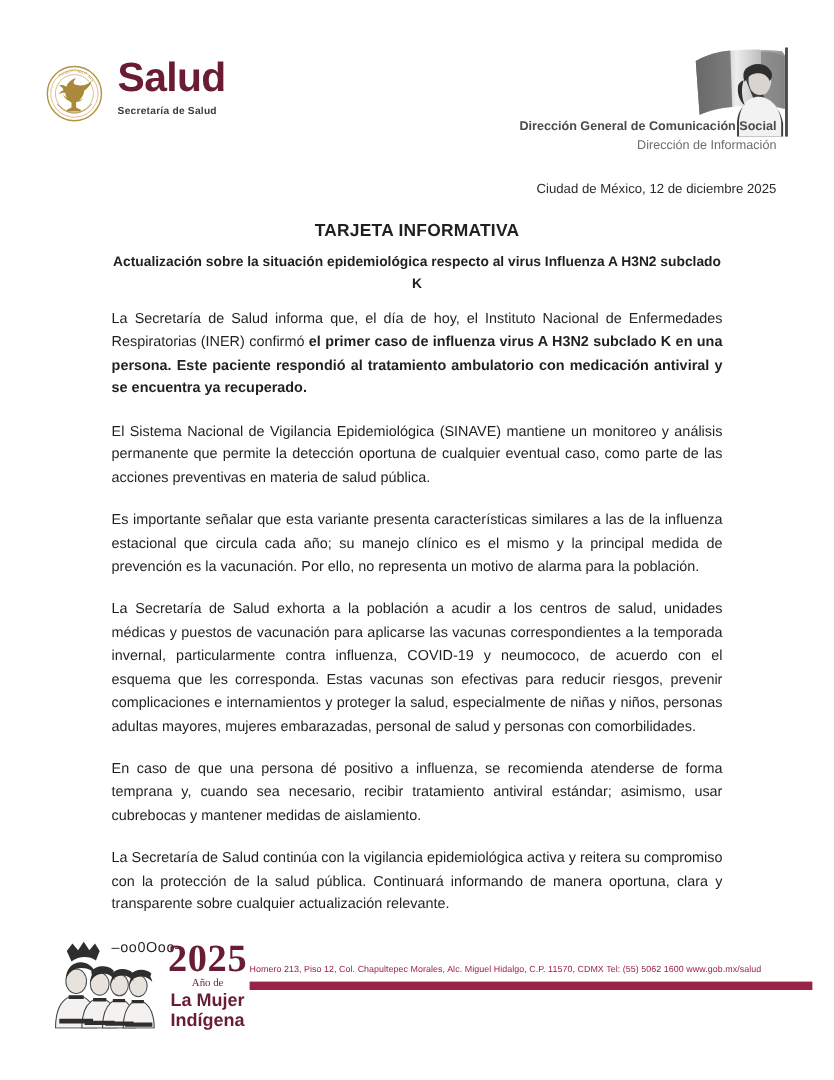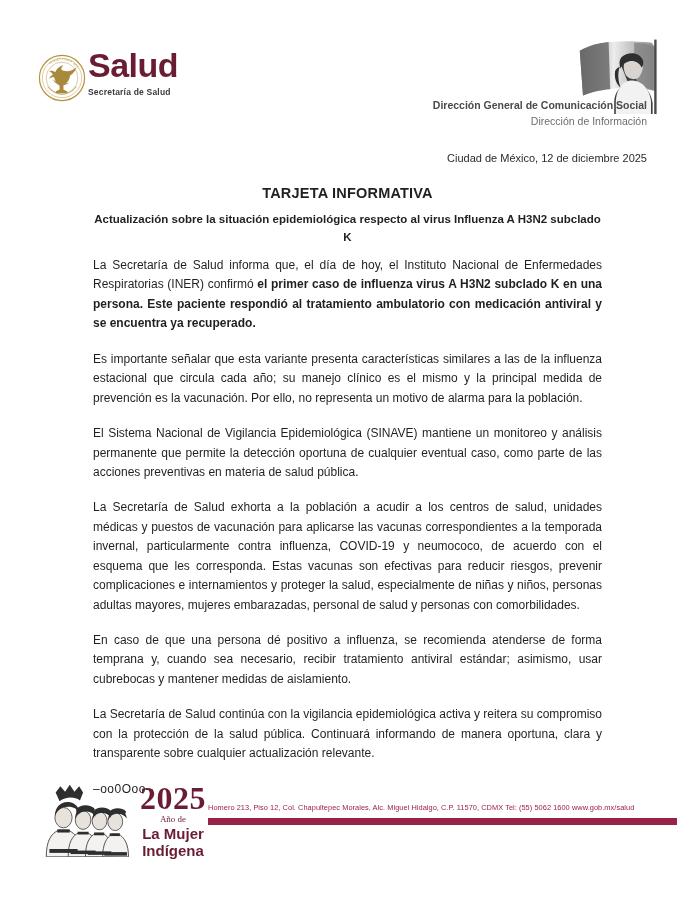--- a/index.html
+++ b/index.html
@@ -35,21 +35,21 @@
     align-items: flex-start;
   }
   .seal {
     width: 48px;
     height: 48px;
     flex: 0 0 48px;
     position: relative;
     margin-top: 6px;
   }
   .brand-text {
-    margin-left: 2px;
+    margin-left: 12px;
     line-height: 1;
   }
   .brand-title {
     font-size: 34px;
     font-weight: bold;
     color: #691C32;
     letter-spacing: -0.5px;
     line-height: 1;
     font-family: "Liberation Sans", "DejaVu Sans", sans-serif;
   }
@@ -269,22 +269,22 @@
     </div>
   </div>
 
   <div class="dateline">Ciudad de México, 12 de diciembre 2025</div>
 
   <div class="doc-title">TARJETA INFORMATIVA</div>
   <div class="doc-subtitle">Actualización sobre la situación epidemiológica respecto al virus Influenza A H3N2 subclado K</div>
 
   <div class="body-copy" id="body-copy">
       <p><span>La Secretaría de Salud informa que, el día de hoy, el Instituto Nacional de Enfermedades Respiratorias (INER) confirmó </span><b>el primer caso de influenza virus A H3N2 subclado K en una persona. Este paciente respondió al tratamiento ambulatorio con medicación antiviral y se encuentra ya recuperado.</b></p>
+      <p><span>El Sistema Nacional de Vigilancia Epidemiológica (SINAVE) mantiene un monitoreo y análisis permanente que permite la detección oportuna de cualquier eventual caso, como parte de las acciones preventivas en materia de salud pública.</span></p>
       <p><span>Es importante señalar que esta variante presenta características similares a las de la influenza estacional que circula cada año; su manejo clínico es el mismo y la principal medida de prevención es la vacunación. Por ello, no representa un motivo de alarma para la población.</span></p>
-      <p><span>El Sistema Nacional de Vigilancia Epidemiológica (SINAVE) mantiene un monitoreo y análisis permanente que permite la detección oportuna de cualquier eventual caso, como parte de las acciones preventivas en materia de salud pública.</span></p>
       <p><span>La Secretaría de Salud exhorta a la población a acudir a los centros de salud, unidades médicas y puestos de vacunación para aplicarse las vacunas correspondientes a la temporada invernal, particularmente contra influenza, COVID-19 y neumococo, de acuerdo con el esquema que les corresponda. Estas vacunas son efectivas para reducir riesgos, prevenir complicaciones e internamientos y proteger la salud, especialmente de niñas y niños, personas adultas mayores, mujeres embarazadas, personal de salud y personas con comorbilidades.</span></p>
       <p><span>En caso de que una persona dé positivo a influenza, se recomienda atenderse de forma temprana y, cuando sea necesario, recibir tratamiento antiviral estándar; asimismo, usar cubrebocas y mantener medidas de aislamiento.</span></p>
       <p><span>La Secretaría de Salud continúa con la vigilancia epidemiológica activa y reitera su compromiso con la protección de la salud pública. Continuará informando de manera oportuna, clara y transparente sobre cualquier actualización relevante.</span></p>
       <p class="closing">–oo0Ooo–</p>
     </div>
 
   <div class="footer">
     <div class="footer-logo">
       <div class="women-art">
         <svg viewBox="0 0 120 94" width="94" height="74" aria-hidden="true">

